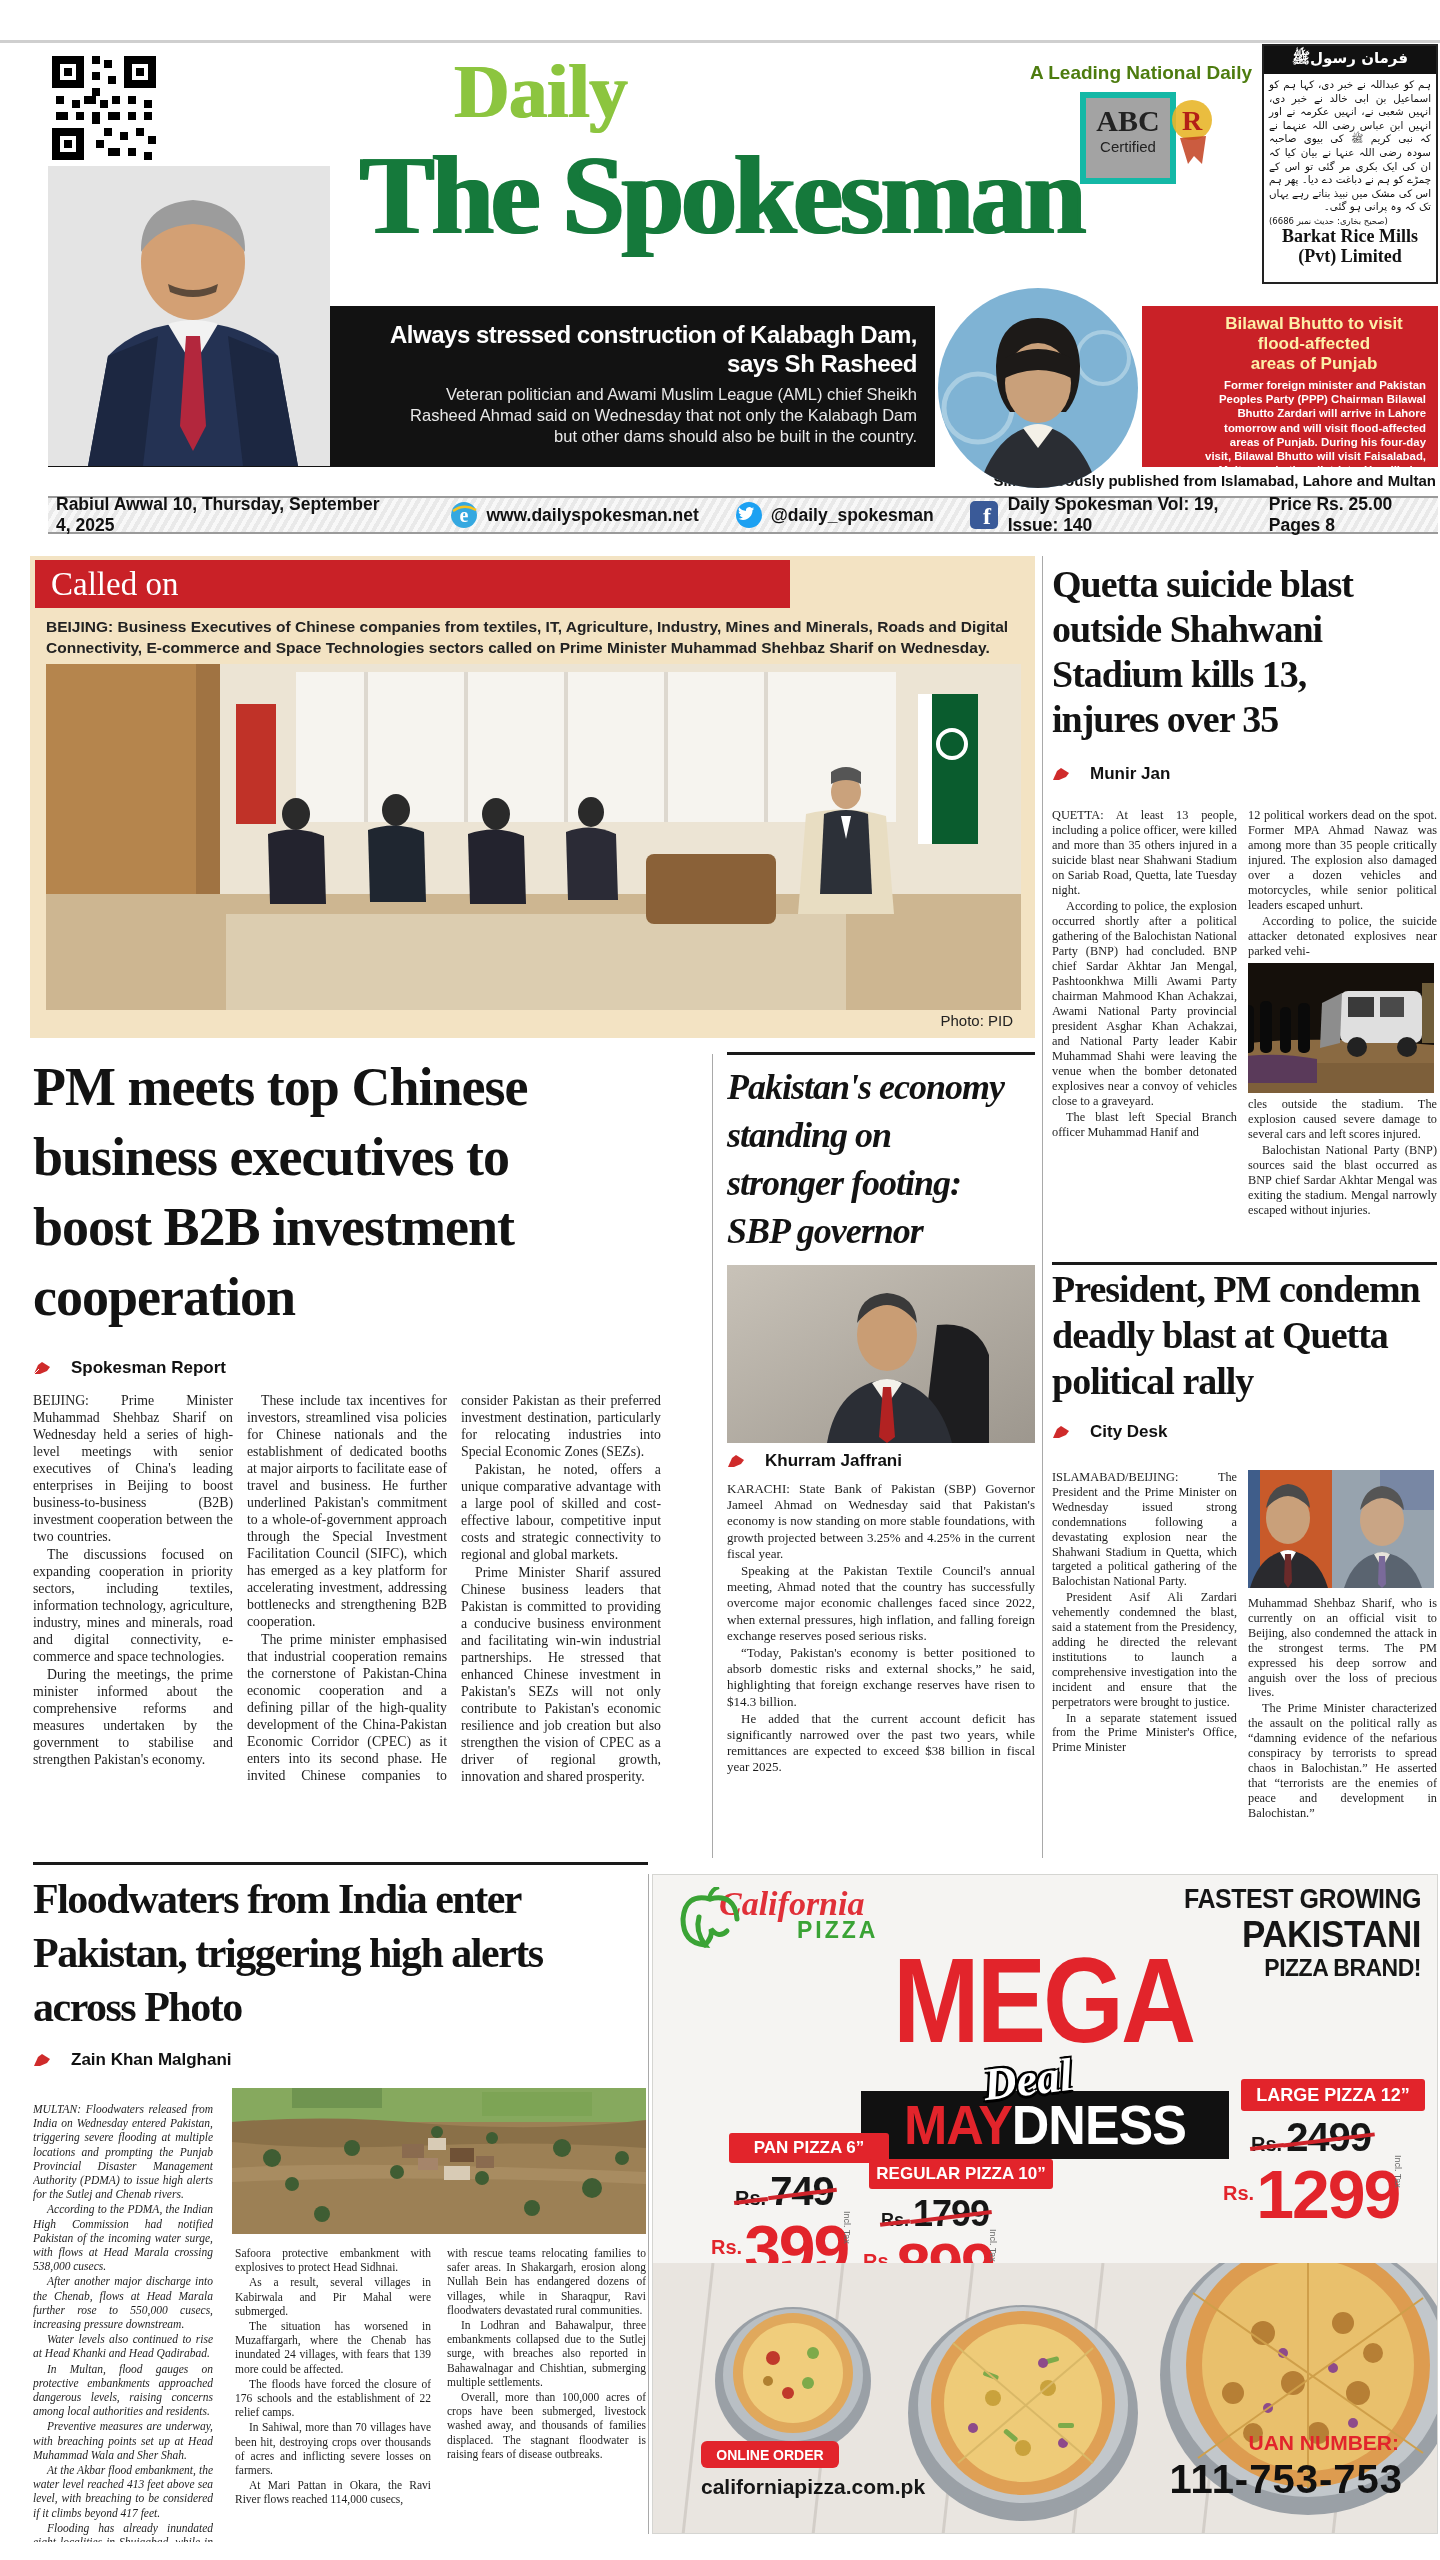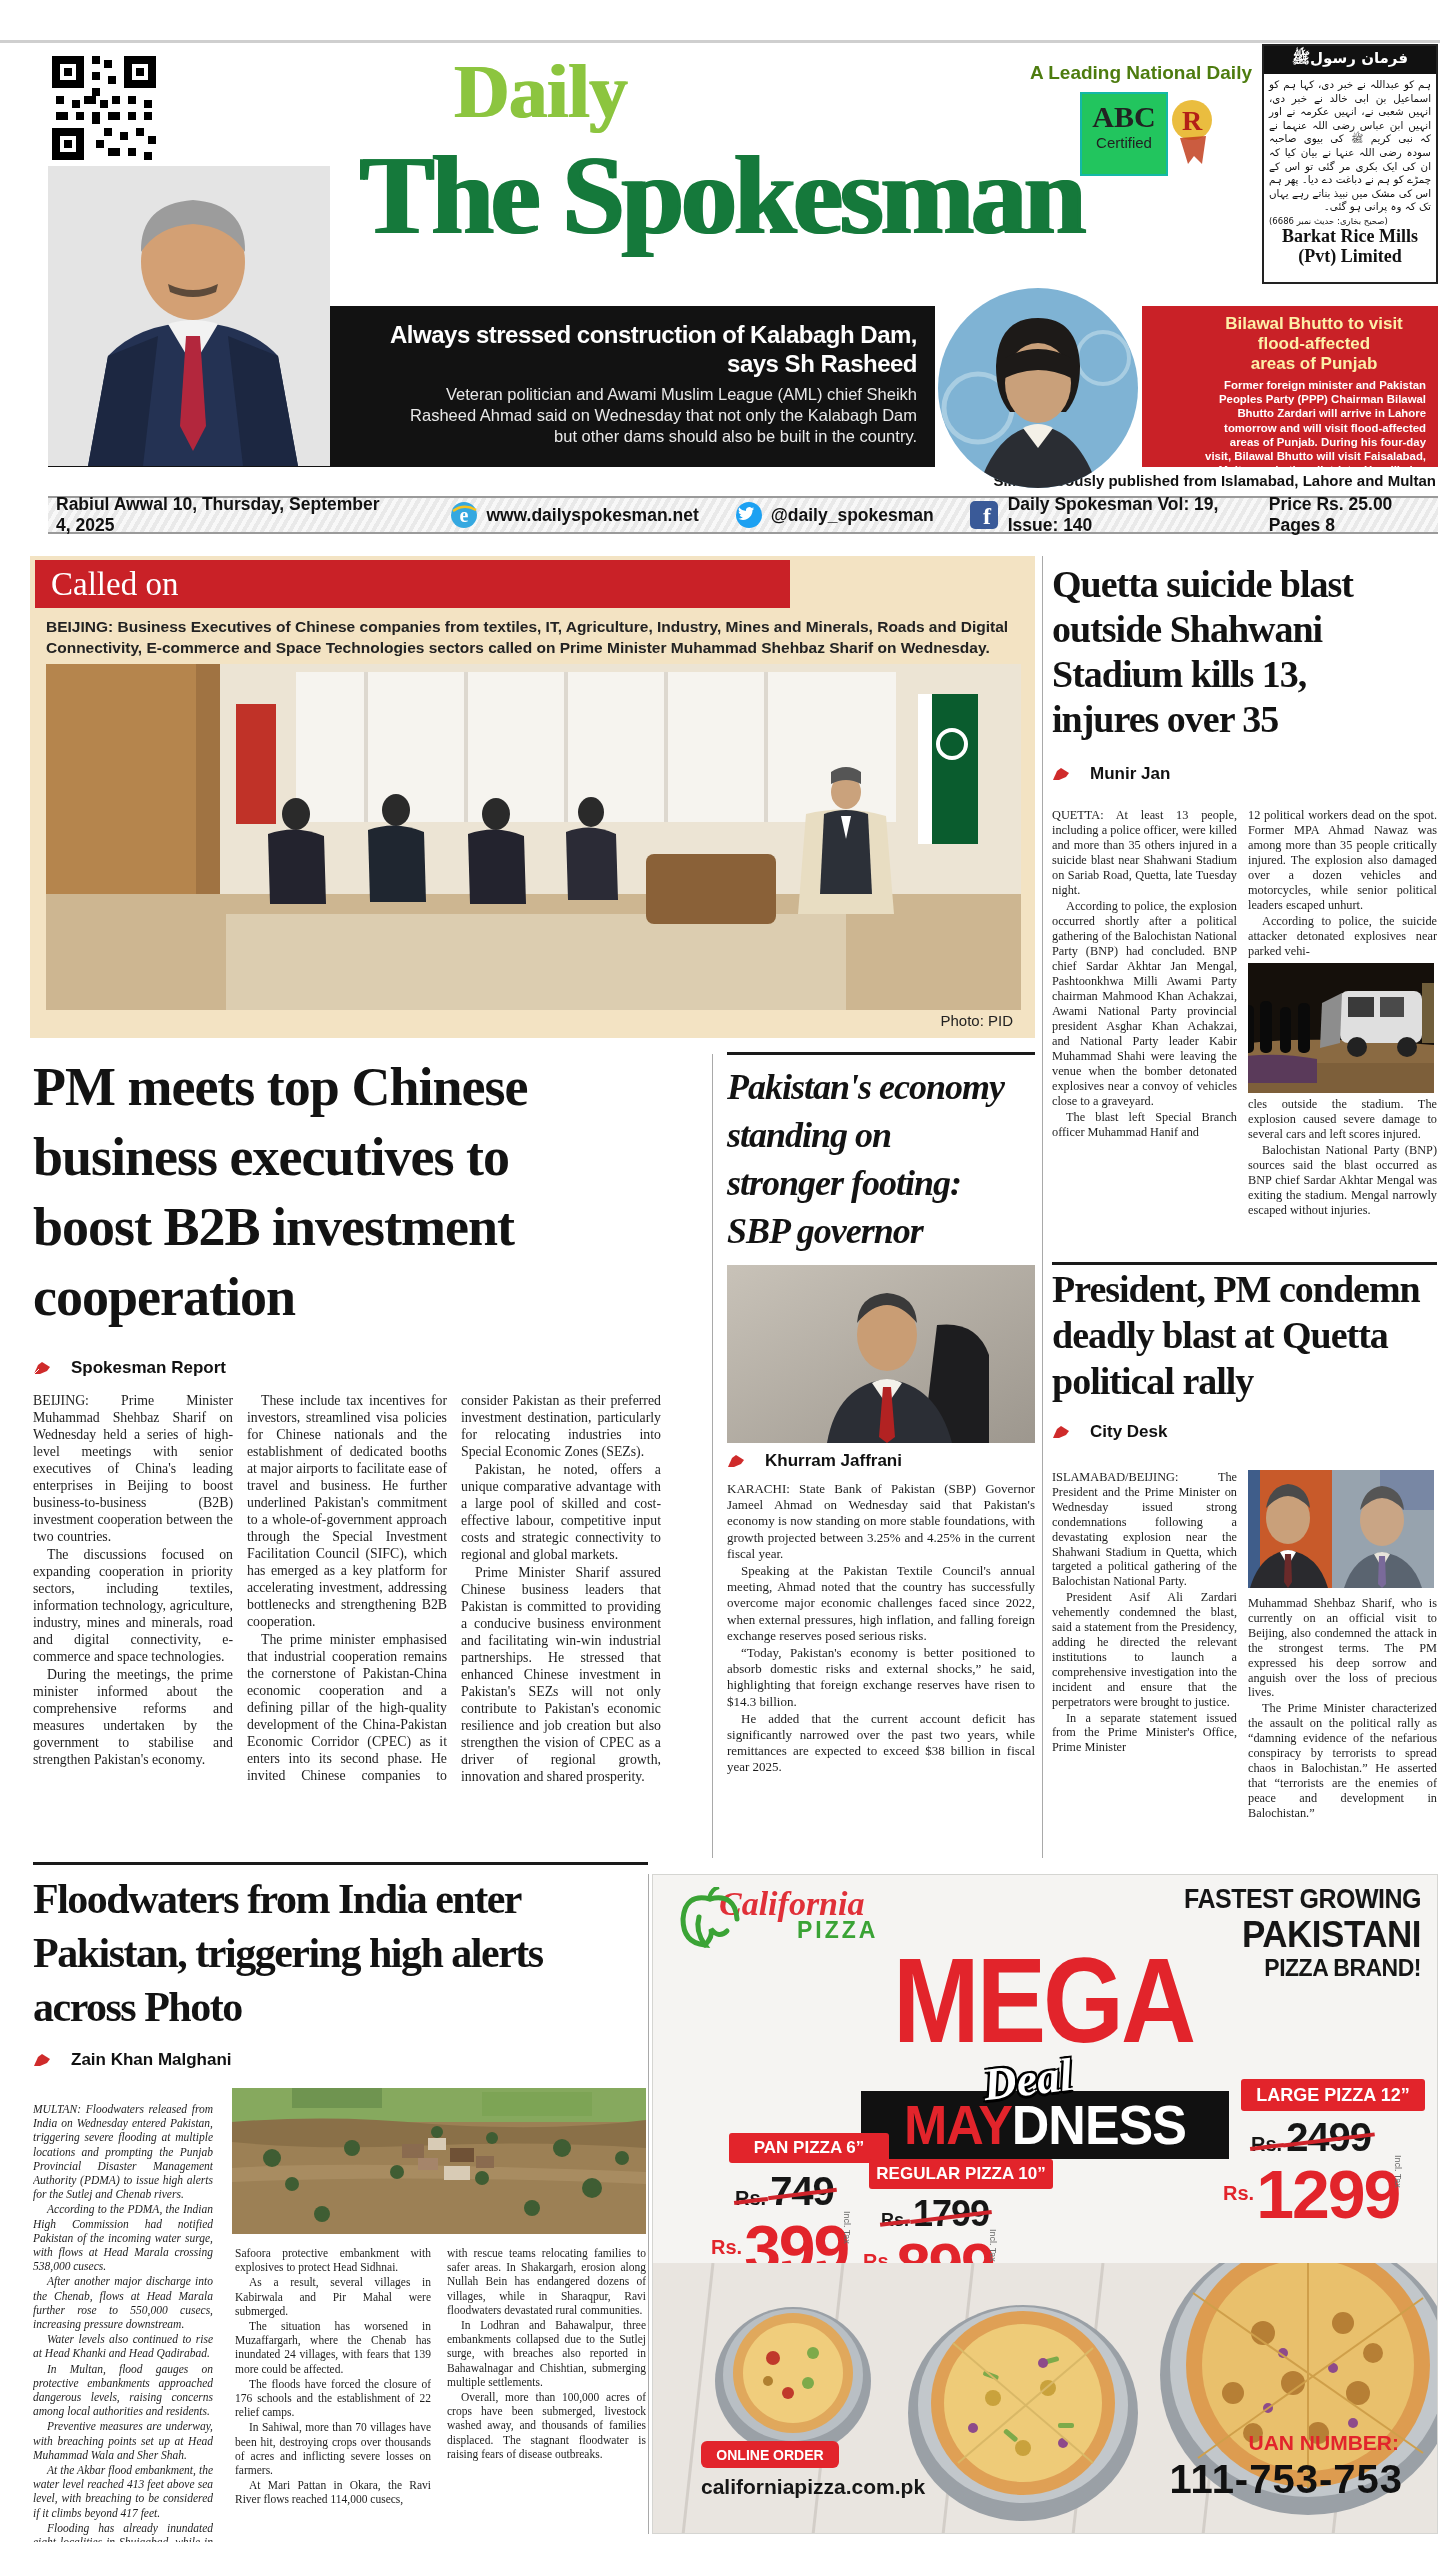--- a/index.html
+++ b/index.html
@@ -89,21 +89,21 @@
       <path d="M60 190 L110 170 L95 300 L40 300Z" fill="#1c2741"></path>
       <path d="M230 190 L180 170 L195 300 L250 300Z" fill="#1c2741"></path>
     </svg>
   </div>
 
   <div class="abs serif" style="left:390px;top:48px;width:300px;text-align:center;font-size:76px;font-weight:bold;color:#8cc53f;text-shadow:2px 0 #8cc53f;">Daily</div>
   <div class="abs serif" style="left:170px;top:130px;width:1100px;text-align:center;font-size:112px;font-weight:bold;color:#15793b;letter-spacing:-3px;text-shadow:3px 0 #15793b;line-height:130px;">The Spokesman</div>
 
   <div class="abs sans" style="left:990px;top:62px;width:262px;text-align:right;font-size:19px;font-weight:bold;color:#4d7c0f;">A Leading National Daily</div>
 
-  <div class="abs" style="left:1080px;top:92px;width:84px;height:80px;border:2px solid #14b8a6;background:#22c55e;text-align:center;">
+  <div class="abs" style="left:1080px;top:92px;width:84px;height:80px;border:6px solid #14b8a6;background:#a3a3a3;text-align:center;">
     <div class="serif" style="font-size:30px;font-weight:bold;color:#222;margin-top:6px;">ABC</div>
     <div class="sans" style="font-size:15px;color:#222;">Certified</div>
   </div>
   <div class="abs" style="left:1170px;top:98px;">
     <svg width="44" height="70" viewBox="0 0 44 70">
       <circle cx="22" cy="22" r="20" fill="#e8b62a" opacity="0.9"></circle>
       <path d="M10 40 L18 66 L24 58 L32 66 L36 38" fill="#c2401f" opacity="0.85"></path>
       <text x="22" y="32" text-anchor="middle" font-family="Liberation Serif,serif" font-size="28" font-weight="bold" fill="#b32017">R</text>
     </svg>
   </div>

